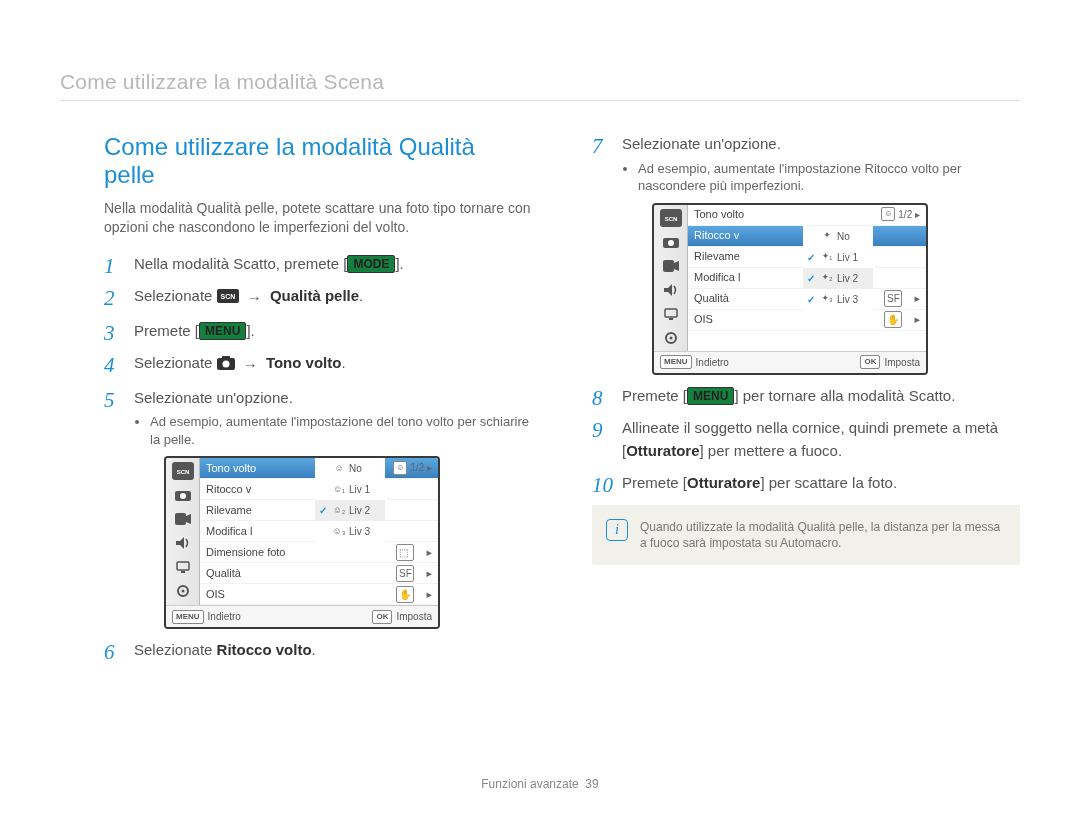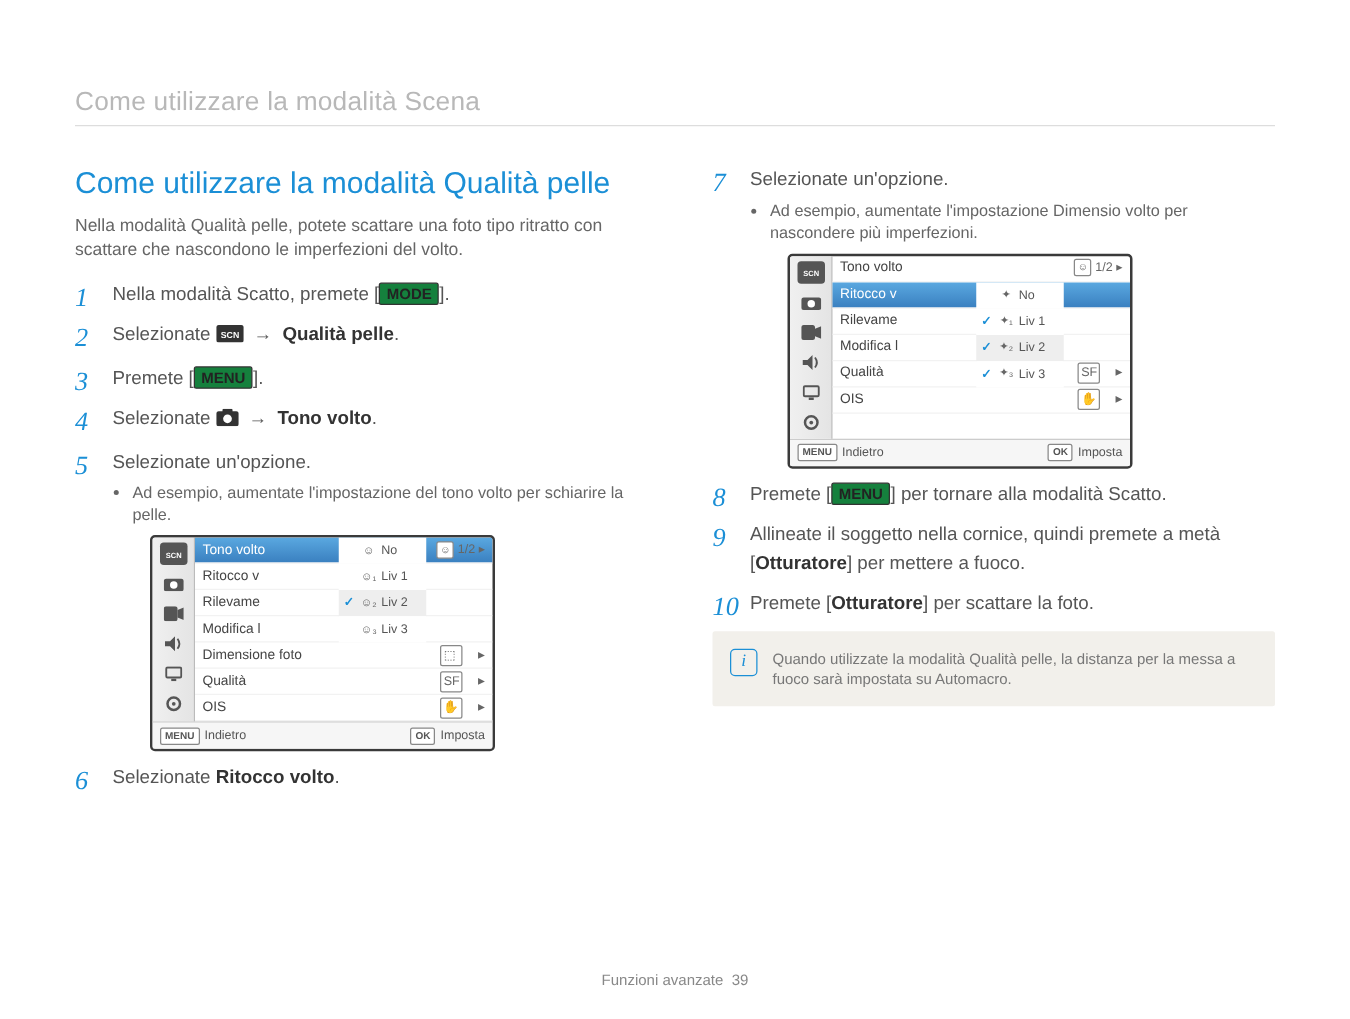--- a/index.html
+++ b/index.html
@@ -19,20 +19,21 @@
     font-weight: 300;
     color: #b8b8b8;
     letter-spacing: 0.2px;
     border-bottom: 1px solid #ddd;
     padding-bottom: 6px;
     margin-bottom: 32px;
   }
   .columns {
     display: flex;
     gap: 60px;
+    margin-left: 44px;
   }
   .col { flex: 1; }
   h2.section-title {
     color: #1b8fd6;
     font-size: 24px;
     font-weight: 400;
     margin-bottom: 10px;
   }
   .intro {
     font-size: 14px;
@@ -233,21 +234,21 @@
 <body>
 
 <div class="page">
 
   <div class="header">Come utilizzare la modalità Scena</div>
 
   <div class="columns">
 
     <div class="col">
       <h2 class="section-title">Come utilizzare la modalità Qualità pelle</h2>
-      <p class="intro">Nella modalità Qualità pelle, potete scattare una foto tipo ritratto con scattare che nascondono le imperfezioni del volto.</p>
+      <p class="intro">Nella modalità Qualità pelle, potete scattare una foto tipo tornare con opzioni che nascondono le imperfezioni del volto.</p>
 
       <ol class="steps">
         <li>
           <span class="num">1</span>
           <span>Nella modalità Scatto, premete [</span><span class="btn-label">MODE</span><span>].</span>
         </li>
         <li>
           <span class="num">2</span>
           <span>Selezionate </span>
           <span class="icon-inline">
@@ -400,21 +401,21 @@
         </li>
       </ol>
     </div>
 
     <div class="col">
       <ol class="steps">
         <li>
           <span class="num">7</span>
           <span>Selezionate un'opzione.</span>
           <ul class="sub">
-            <li>Ad esempio, aumentate l'impostazione Dimensio volto per nascondere più imperfezioni.</li>
+            <li>Ad esempio, aumentate l'impostazione Ritocco volto per nascondere più imperfezioni.</li>
           </ul>
 
           
           <div class="menu-shot">
             <div class="menu-body">
               <div class="menu-side">
                 <div class="side-icon active">
                     <svg width="18" height="12" viewBox="0 0 18 12">
                       <rect width="18" height="12" rx="2" fill="#555"></rect>
                       <text x="9" y="9" text-anchor="middle" fill="#fff" font-size="6" font-weight="bold">SCN</text>

